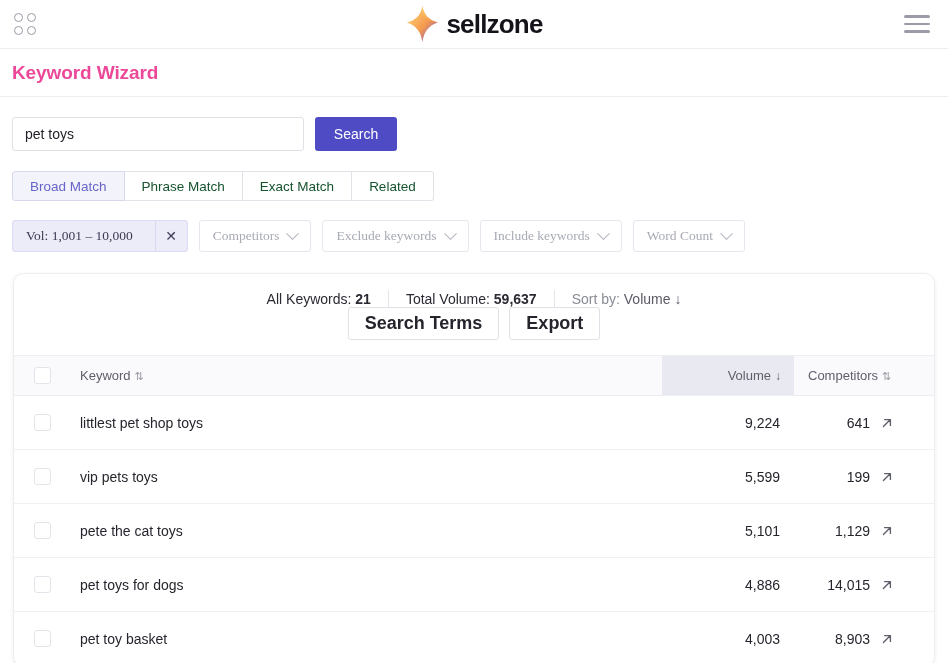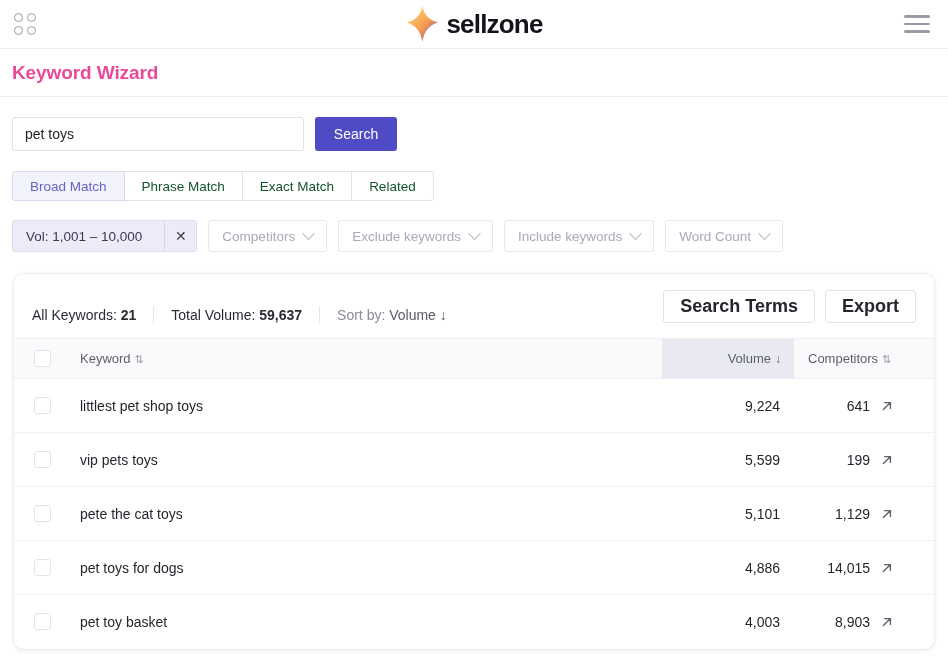--- a/index.html
+++ b/index.html
@@ -108,21 +108,21 @@
     border: 1px solid #e2e3e9;
     border-left-width: 0;
     cursor: pointer;
     white-space: nowrap;
   }
   .tab:first-child { border-left-width: 1px; border-radius: 3px 0 0 3px; }
   .tab:last-child { border-radius: 0 3px 3px 0; }
   .tab.active { background: #f3f3fb; color: #6764c8; border-color: #d8d8ed; }
 
   
-  .filters { display: flex; align-items: center; gap: 11px; padding: 19px 12px 0 12px; }
+  .filters { display: flex; align-items: center; gap: 11px; padding: 19px 12px 0 12px; font-family: Liberation Serif, serif; }
   .pill {
     height: 32px;
     display: flex;
     align-items: center;
     border: 1px solid #e6e7ee;
     border-radius: 3px;
     background: #fff;
     color: #a8aab5;
     font-size: 13.5px;
     cursor: pointer;
@@ -153,23 +153,24 @@
   
   .card {
     margin: 22px 14px 0 14px;
     background: #fff;
     border-radius: 9px;
     box-shadow: 0 1px 5px rgba(30,30,60,0.10), 0 0 0 1px rgba(30,30,60,0.035);
     overflow: hidden;
   }
   .card-head {
     display: flex;
-    align-items: flex-end;
+    align-items: center;
     justify-content: space-between;
     padding: 16px 18px 15px 18px;
+    flex-direction: column;
   }
   .summary { display: flex; align-items: center; font-size: 14px; color: #2b2a33; }
   .summary .sep { width: 1px; height: 17px; background: #e4e5ea; margin: 0 17px; }
   .summary b { font-weight: bold; }
   .sortby { color: #8a8c96; }
   .sortby .val { color: #5b5966; }
   .head-actions { display: flex; gap: 10px; }
   .obtn {
     height: 33px;
     padding: 0 16px;

